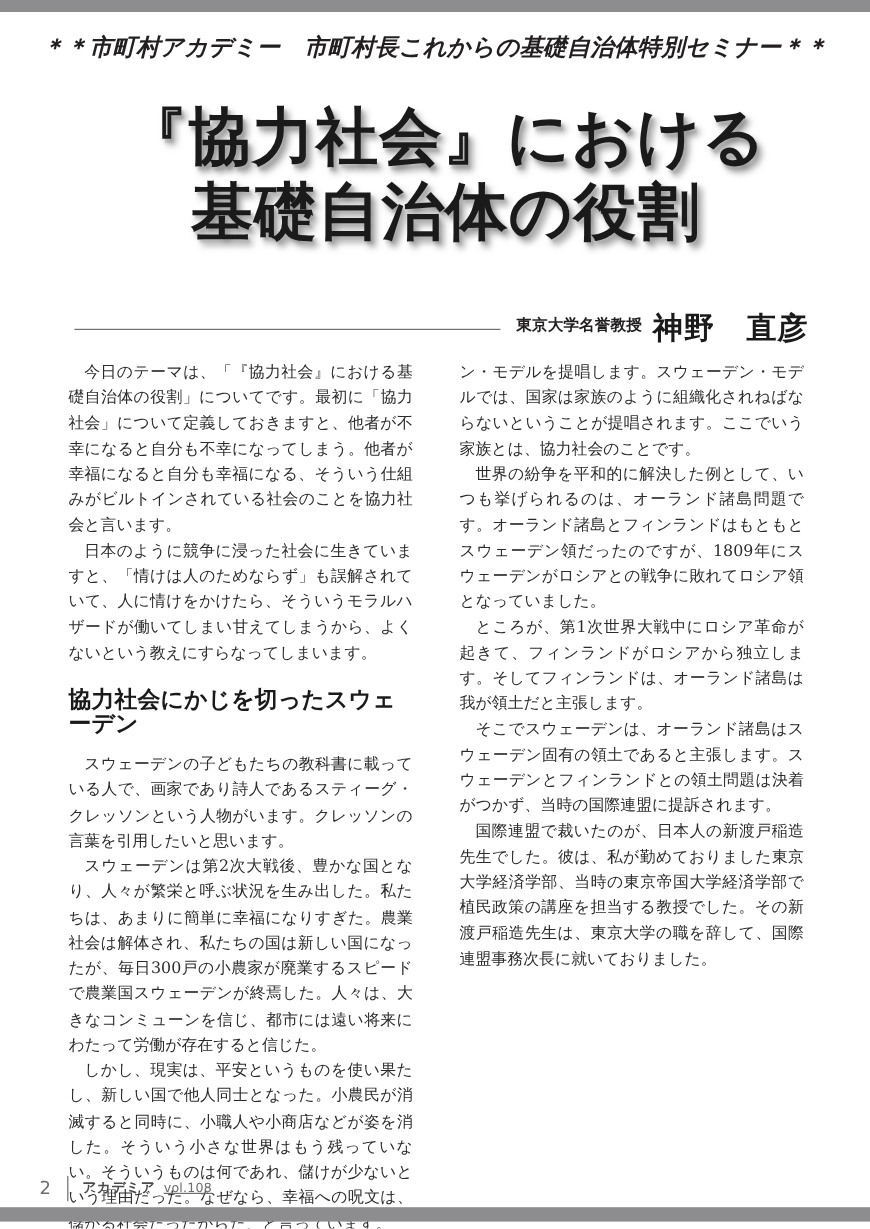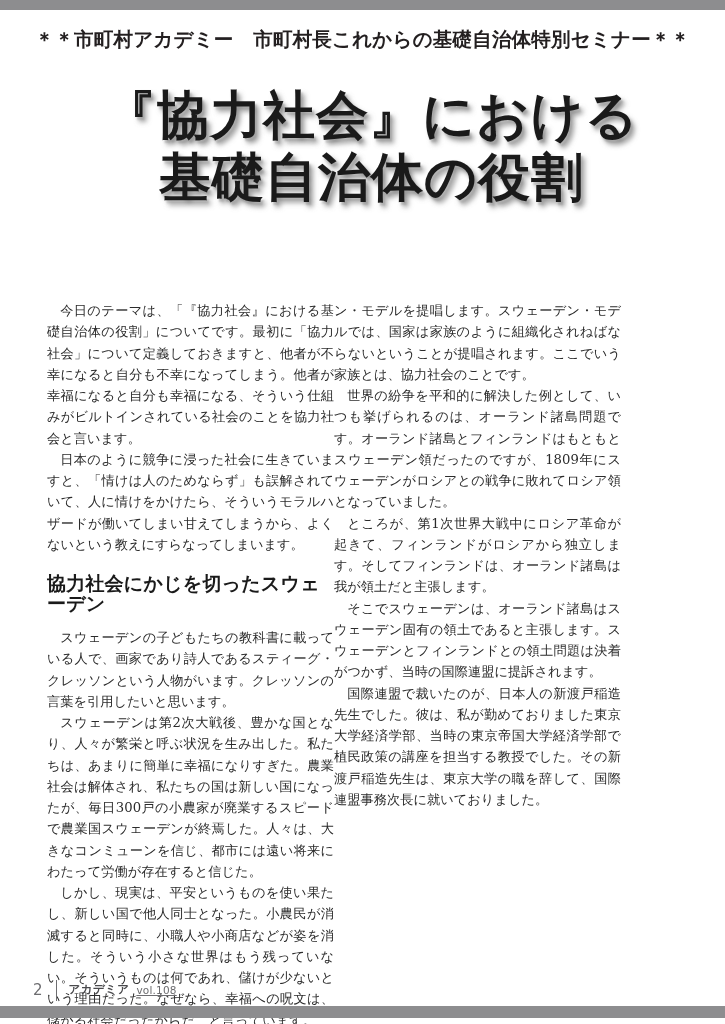--- a/index.html
+++ b/index.html
@@ -38,20 +38,21 @@
     top: 26px;
     left: 0;
     width: 725px;
     text-align: center;
     font-family: "DejaVu Sans", "Liberation Sans", sans-serif;
     font-weight: 700;
     font-size: 19.5px;
     letter-spacing: 0.2px;
     color: #231f20;
     white-space: nowrap;
+    font-style: italic;
   }
 
   
   .title-block {
     position: absolute;
     top: 84px;
     left: 0;
     width: 725px;
     text-align: center;
   }
@@ -103,25 +104,25 @@
     white-space: nowrap;
     margin-left: 9px;
     letter-spacing: 1px;
     line-height: 1;
   }
 
   
   .columns {
     position: absolute;
     top: 300px;
-    left: 47px;
+    left: 57px;
     width: 613px;
     height: 666px;
     display: flex;
-    justify-content: flex-start;
+    justify-content: space-between;
   }
   .col {
     width: 287px;
     box-sizing: border-box;
   }
   .col p {
     margin: 0;
     font-size: 13.2px;
     line-height: 21.25px;
     color: #2b2b2b;
@@ -189,20 +190,25 @@
 
   <div class="band band-top"></div>
 
   <div class="kicker">＊＊市町村アカデミー　市町村長これからの基礎自治体特別セミナー＊＊</div>
 
   <div class="title-block">
     <div class="title-line">『協力社会』における</div>
     <div class="title-line">基礎自治体の役割</div>
   </div>
 
+  <div class="byline">
+    <span class="byline-rule"></span>
+    <span class="byline-affil">東京大学名誉教授</span>
+    <span class="byline-name">神野　直彦</span>
+  </div>
 
   <div class="columns">
     <div class="col" id="col-left">
         <p>今日のテーマは、「『協力社会』における基礎自治体の役割」についてです。最初に「協力社会」について定義しておきますと、他者が不幸になると自分も不幸になってしまう。他者が幸福になると自分も幸福になる、そういう仕組みがビルトインされている社会のことを協力社会と言います。</p>
         <p>日本のように競争に浸った社会に生きていますと、「情けは人のためならず」も誤解されていて、人に情けをかけたら、そういうモラルハザードが働いてしまい甘えてしまうから、よくないという教えにすらなってしまいます。</p>
         <h2>協力社会にかじを切ったスウェーデン</h2>
         <p>スウェーデンの子どもたちの教科書に載っている人で、画家であり詩人であるスティーグ・クレッソンという人物がいます。クレッソンの言葉を引用したいと思います。</p>
         <p>スウェーデンは第2次大戦後、豊かな国となり、人々が繁栄と呼ぶ状況を生み出した。私たちは、あまりに簡単に幸福になりすぎた。農業社会は解体され、私たちの国は新しい国になったが、毎日300戸の小農家が廃業するスピードで農業国スウェーデンが終焉した。人々は、大きなコンミューンを信じ、都市には遠い将来にわたって労働が存在すると信じた。</p>
         <p>しかし、現実は、平安というものを使い果たし、新しい国で他人同士となった。小農民が消滅すると同時に、小職人や小商店などが姿を消した。そういう小さな世界はもう残っていない。そういうものは何であれ、儲けが少ないという理由だった。なぜなら、幸福への呪文は、儲かる社会だったからだ、と言っています。</p>
       </div>

